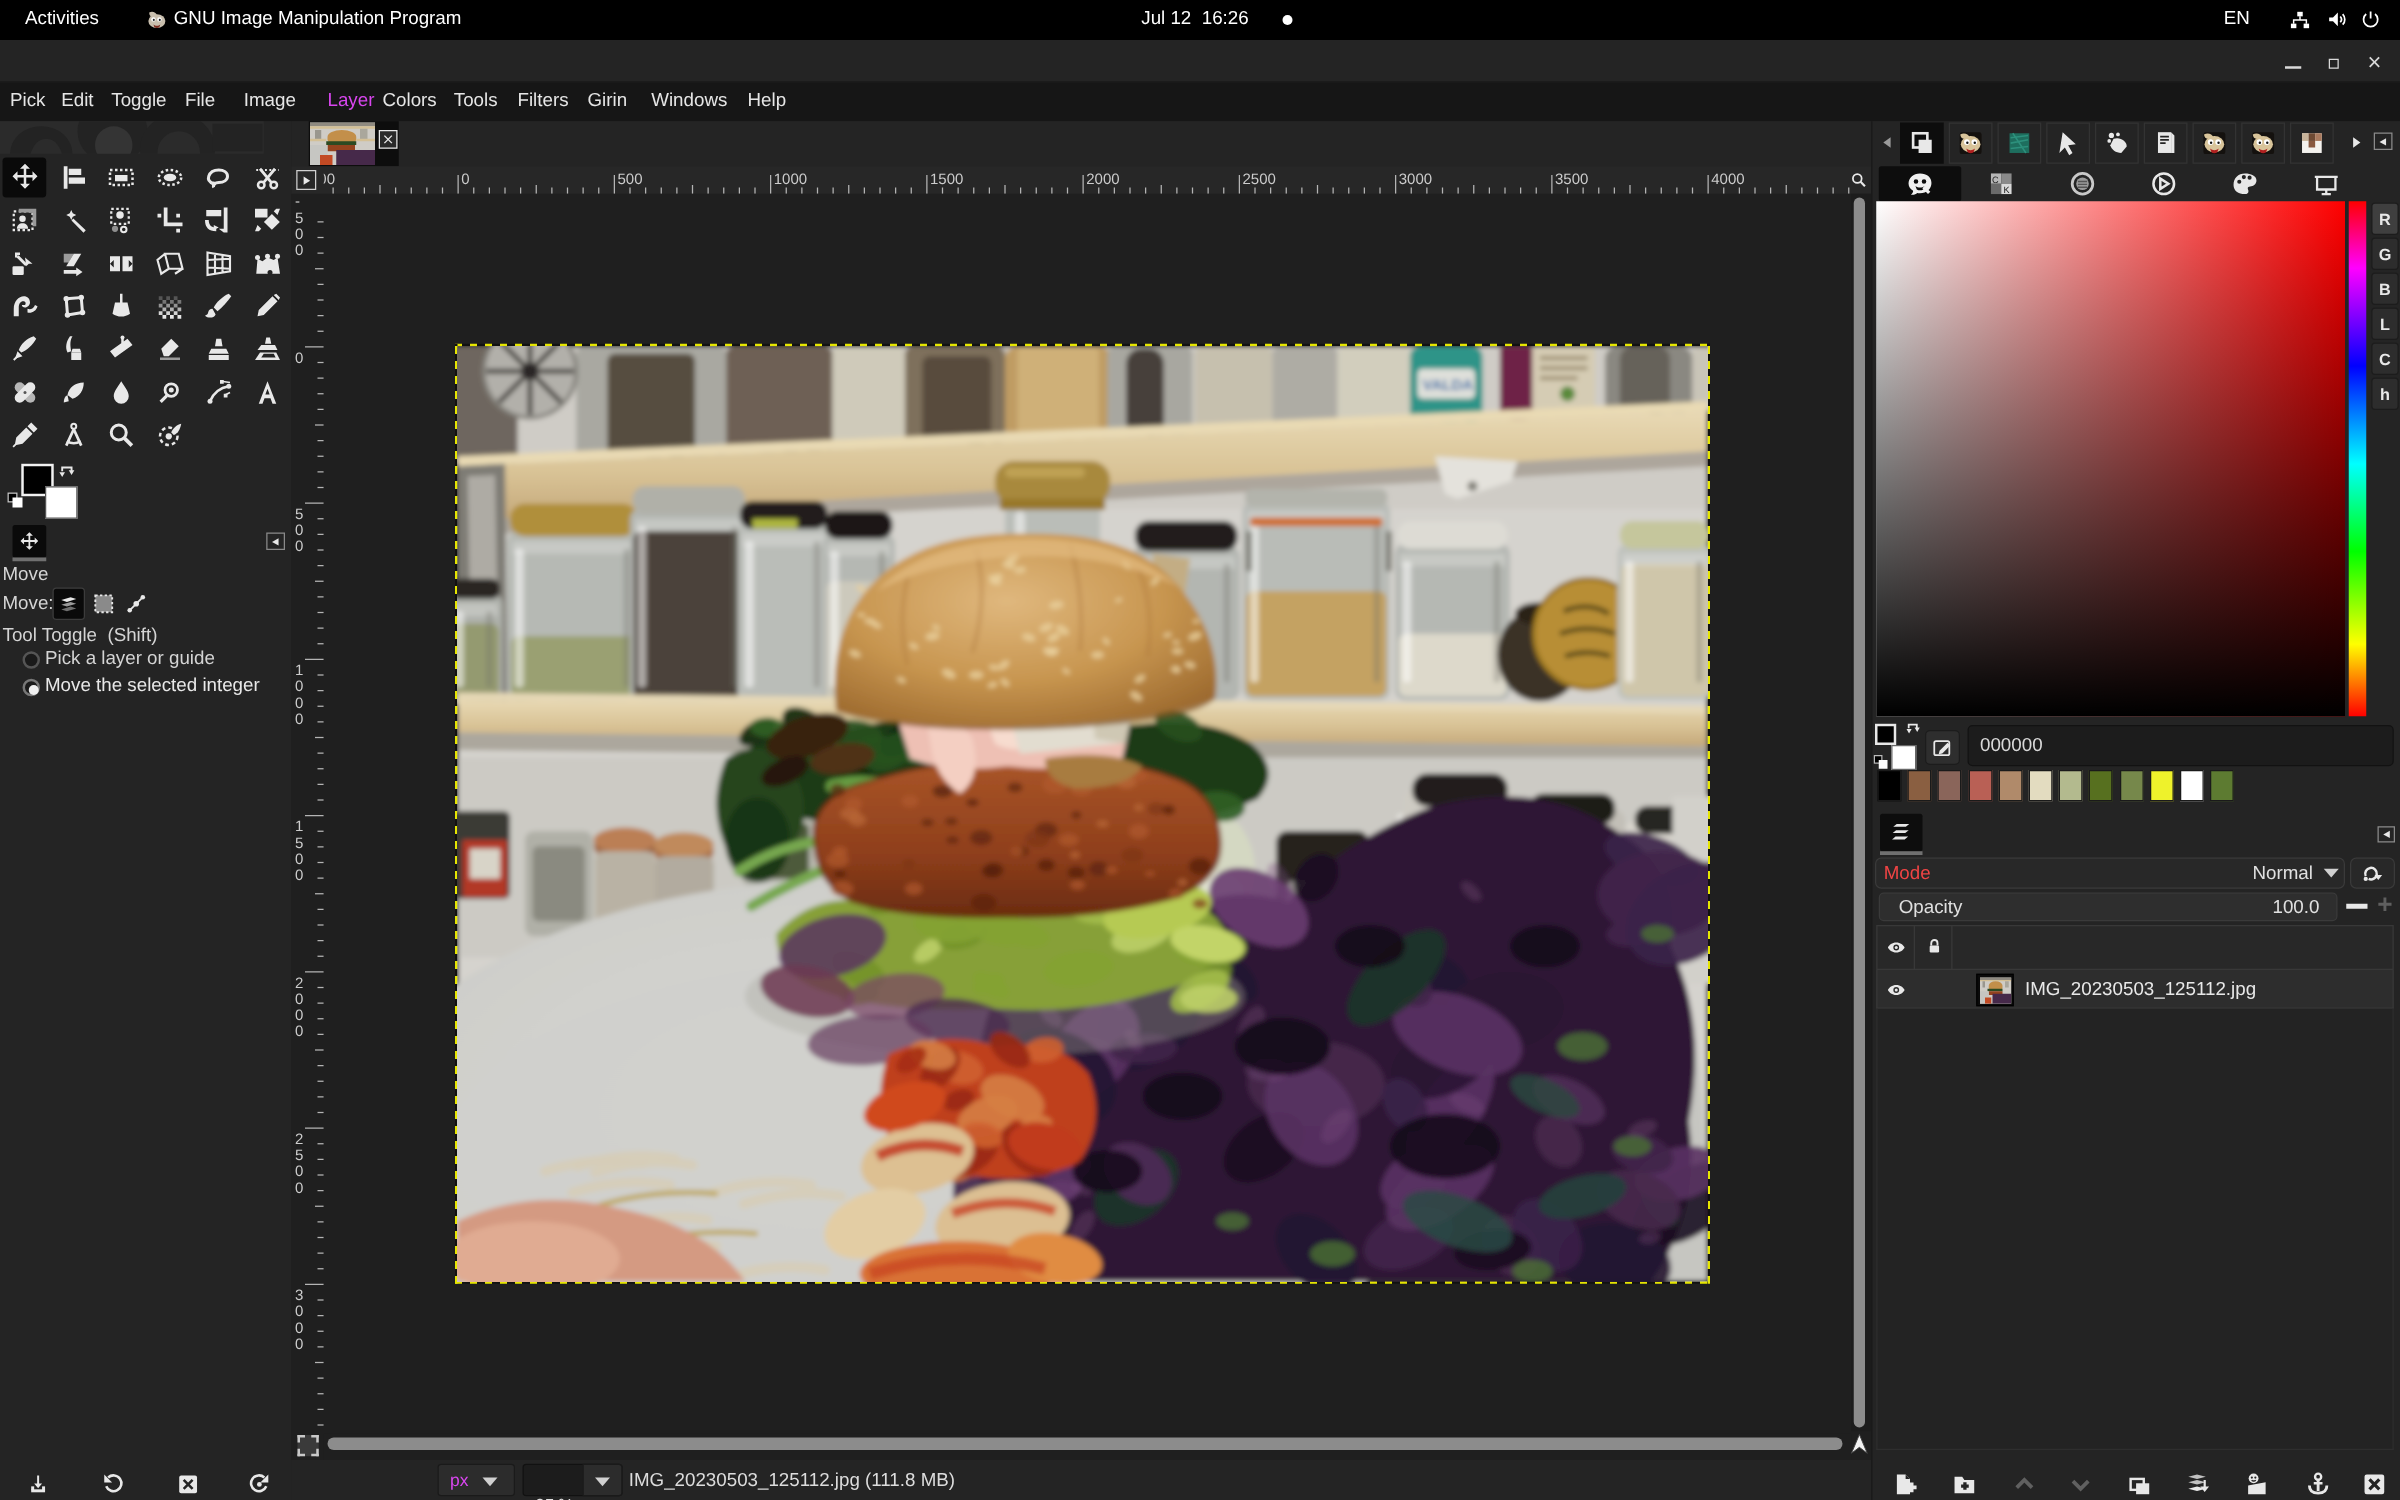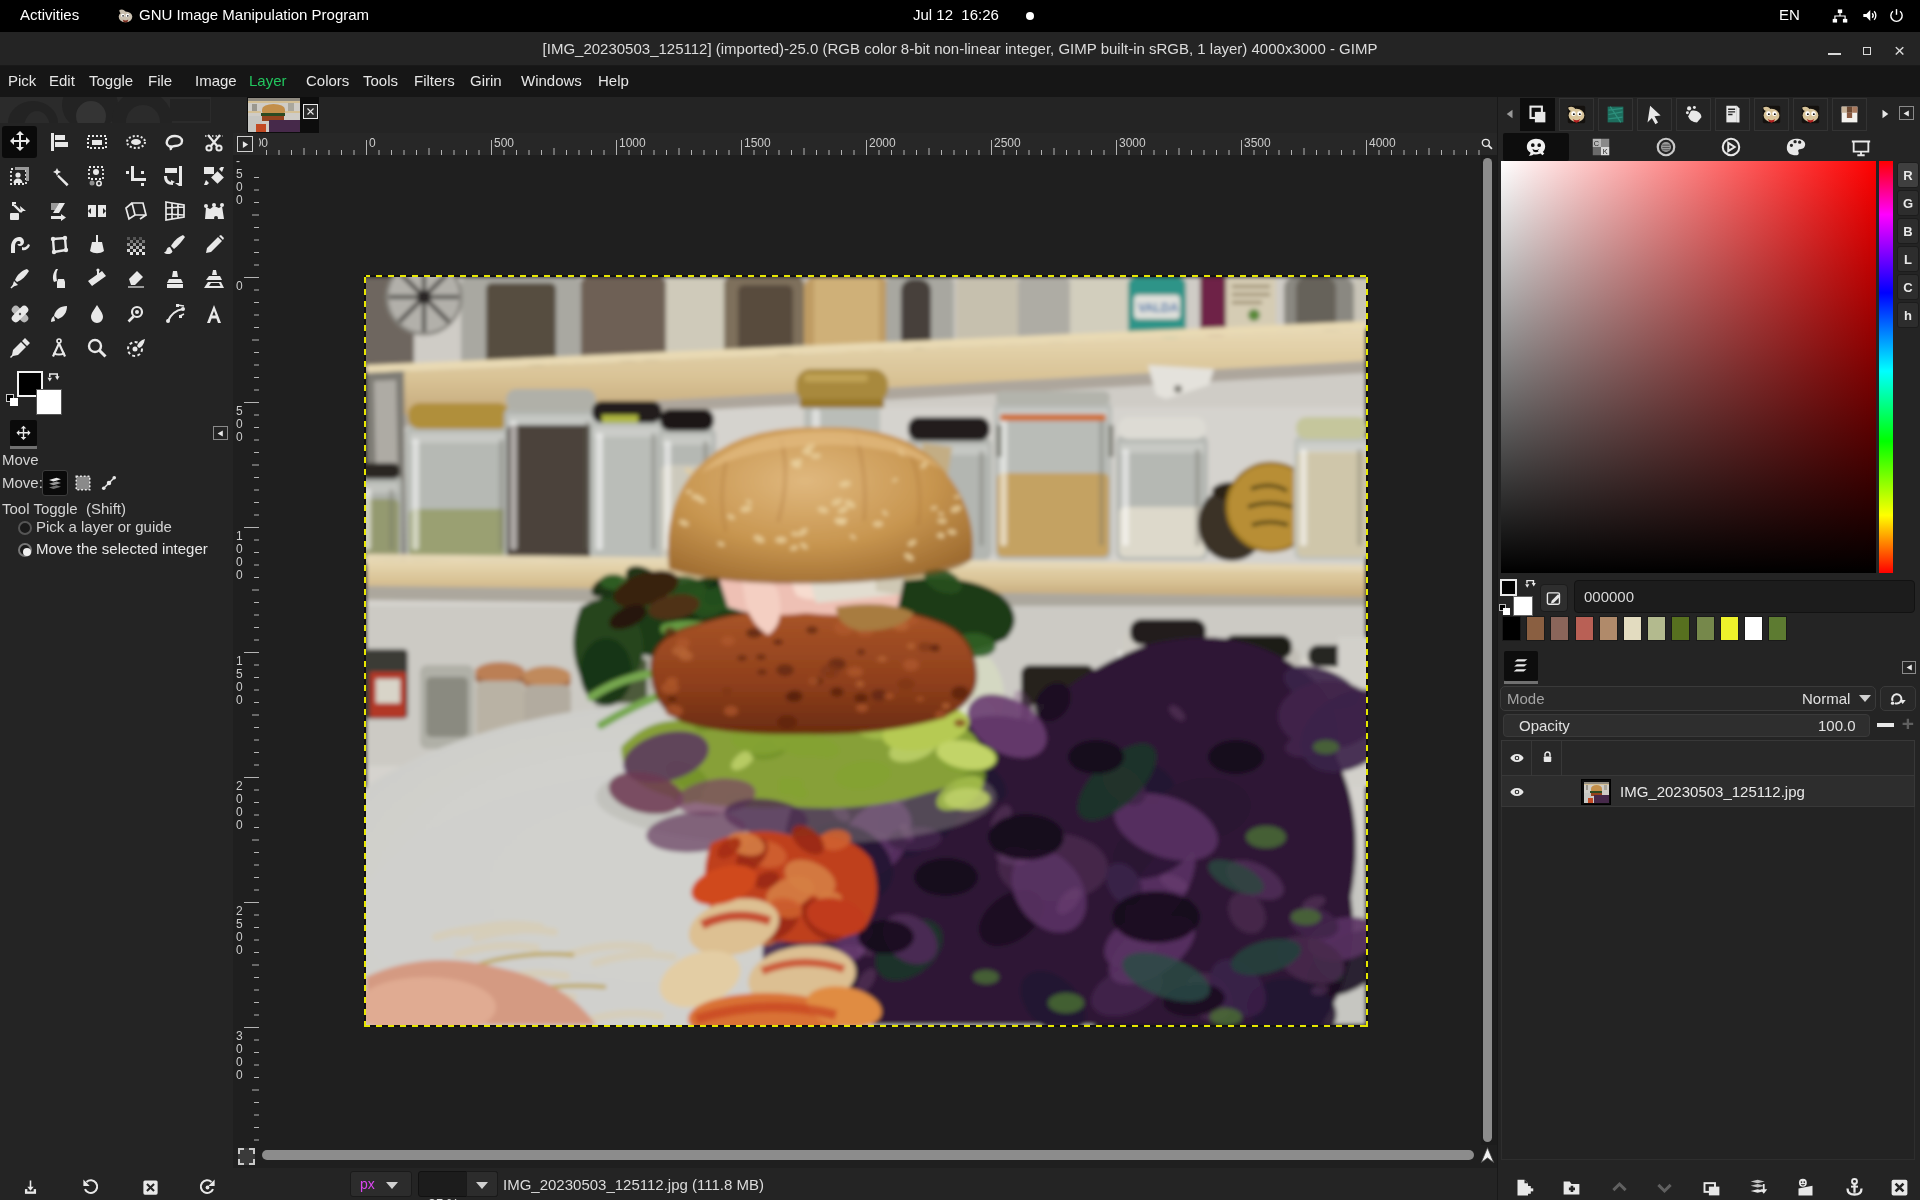--- a/index.html
+++ b/index.html
@@ -31,31 +31,30 @@
       </svg></div>
 <div class="abs" style="left:1860px;top:7px"><svg width="19" height="17" viewBox="0 0 22 22" style="">
         <path fill="#fff" d="M3 9h4l5-5v14l-5-5H3z"></path>
         <path fill="none" stroke="#fff" stroke-width="1.8" d="M14.5 8a4.5 4.5 0 0 1 0 6M17 5.5a8 8 0 0 1 0 11"></path>
       </svg></div>
 <div class="abs" style="left:1888px;top:7px"><svg width="17" height="17" viewBox="0 0 24 22" style="">
         <path fill="none" stroke="#fff" stroke-width="2" d="M7 5a8 8 0 1 0 10 0"></path>
         <path stroke="#fff" stroke-width="2" d="M12 2v8"></path>
       </svg></div>
 <div class="abs" style="left:0;top:32px;width:1920px;height:34px;background:#242424;border-bottom:1px solid #191919"></div>
-<div class="abs" style="left:0;top:40px;width:1920px;text-align:center;color:#dcdcdc;font-size:15px">[IMG_20230503_125112] (imported)-25.0 (RGB color 8-bit non-linear integer, GIMP built-in sRGB, 1 layer) 4000x3000 - GIMP</div>
 <div class="abs" style="left:1828px;top:53px;width:13px;height:2px;background:#d9d9d9"></div>
 <div class="abs" style="left:1863px;top:47px;width:8px;height:8px;border:1.5px solid #d9d9d9"></div>
 <div class="abs" style="left:1894px;top:40px;color:#d9d9d9;font-size:19px;font-weight:400">×</div>
 <div class="abs" style="left:0;top:66px;width:1920px;height:31px;background:#161616"></div>
 <div class="abs" style="left:8px;top:72px;color:#e6e6e6;font-size:15px">Pick</div>
 <div class="abs" style="left:49px;top:72px;color:#e6e6e6;font-size:15px">Edit</div>
 <div class="abs" style="left:89px;top:72px;color:#e6e6e6;font-size:15px">Toggle</div>
 <div class="abs" style="left:148px;top:72px;color:#e6e6e6;font-size:15px">File</div>
 <div class="abs" style="left:195px;top:72px;color:#e6e6e6;font-size:15px">Image</div>
-<div class="abs" style="left:249px;top:72px;color:#22c55e;font-size:15px">Layer</div>
+<div class="abs" style="left:262px;top:72px;color:#d946ef;font-size:15px">Layer</div>
 <div class="abs" style="left:306px;top:72px;color:#e6e6e6;font-size:15px">Colors</div>
 <div class="abs" style="left:363px;top:72px;color:#e6e6e6;font-size:15px">Tools</div>
 <div class="abs" style="left:414px;top:72px;color:#e6e6e6;font-size:15px">Filters</div>
 <div class="abs" style="left:470px;top:72px;color:#e6e6e6;font-size:15px">Girin</div>
 <div class="abs" style="left:521px;top:72px;color:#e6e6e6;font-size:15px">Windows</div>
 <div class="abs" style="left:598px;top:72px;color:#e6e6e6;font-size:15px">Help</div>
 <div class="abs" style="left:0;top:97px;width:233px;height:1103px;background:#242424"></div>
 <div class="abs" style="left:0;top:97px;width:211px;height:26px;background:#2b2b2b;overflow:hidden">
       <div class="abs" style="left:8px;top:4px;width:50px;height:44px;border-radius:50%;background:#232323"></div>
       <div class="abs" style="left:24px;top:14px;width:26px;height:34px;border-radius:50%;background:#2b2b2b"></div>
@@ -1348,21 +1347,21 @@
         <path fill="#e8e8e8" d="M4 18l3-2.5h11L15 18z"></path>
       </svg>
     </div>
 <div class="abs" style="left:1504px;top:681px;width:34px;height:3px;background:#707070"></div>
 <div class="abs icon" style="left:1902px;top:661px;width:14px;height:13px;border:1px solid #8a8a8a">
       <svg width="7" height="7" viewBox="0 0 24 24" style="">
         <path fill="#e8e8e8" d="M20 2v20L2 12z"></path>
       </svg>
     </div>
 <div class="abs" style="left:1500px;top:686px;width:376px;height:25px;background:#282828;border:1px solid #3a3a3a;border-radius:5px"></div>
-<div class="abs" style="left:1507px;top:690px;color:#a3a3a3;font-size:15px">Mode</div>
+<div class="abs" style="left:1507px;top:690px;color:#ef4444;font-size:15px">Mode</div>
 <div class="abs" style="left:1802px;top:690px;color:#e0e0e0;font-size:15px">Normal</div>
 <div class="abs" style="left:1859px;top:695px;width:0;height:0;border-left:6px solid transparent;border-right:6px solid transparent;border-top:7px solid #d0d0d0"></div>
 <div class="abs icon" style="left:1880px;top:686px;width:36px;height:25px;background:#282828;border:1px solid #3a3a3a;border-radius:5px">
       <svg width="26" height="17" viewBox="0 0 26 22" style="">
         <path fill="none" stroke="#e8e8e8" stroke-width="2.6" d="M6 14a6 6 0 1 1 3 3"></path>
         <circle cx="6" cy="17" r="2.2" fill="#e8e8e8"></circle>
         <path fill="#e8e8e8" d="M15 13h8l-4 5z"></path>
       </svg>
     </div>
 <div class="abs" style="left:1503px;top:714px;width:367px;height:23px;background:#2e2e2e;border:1px solid #3a3a3a;border-radius:4px"></div>

